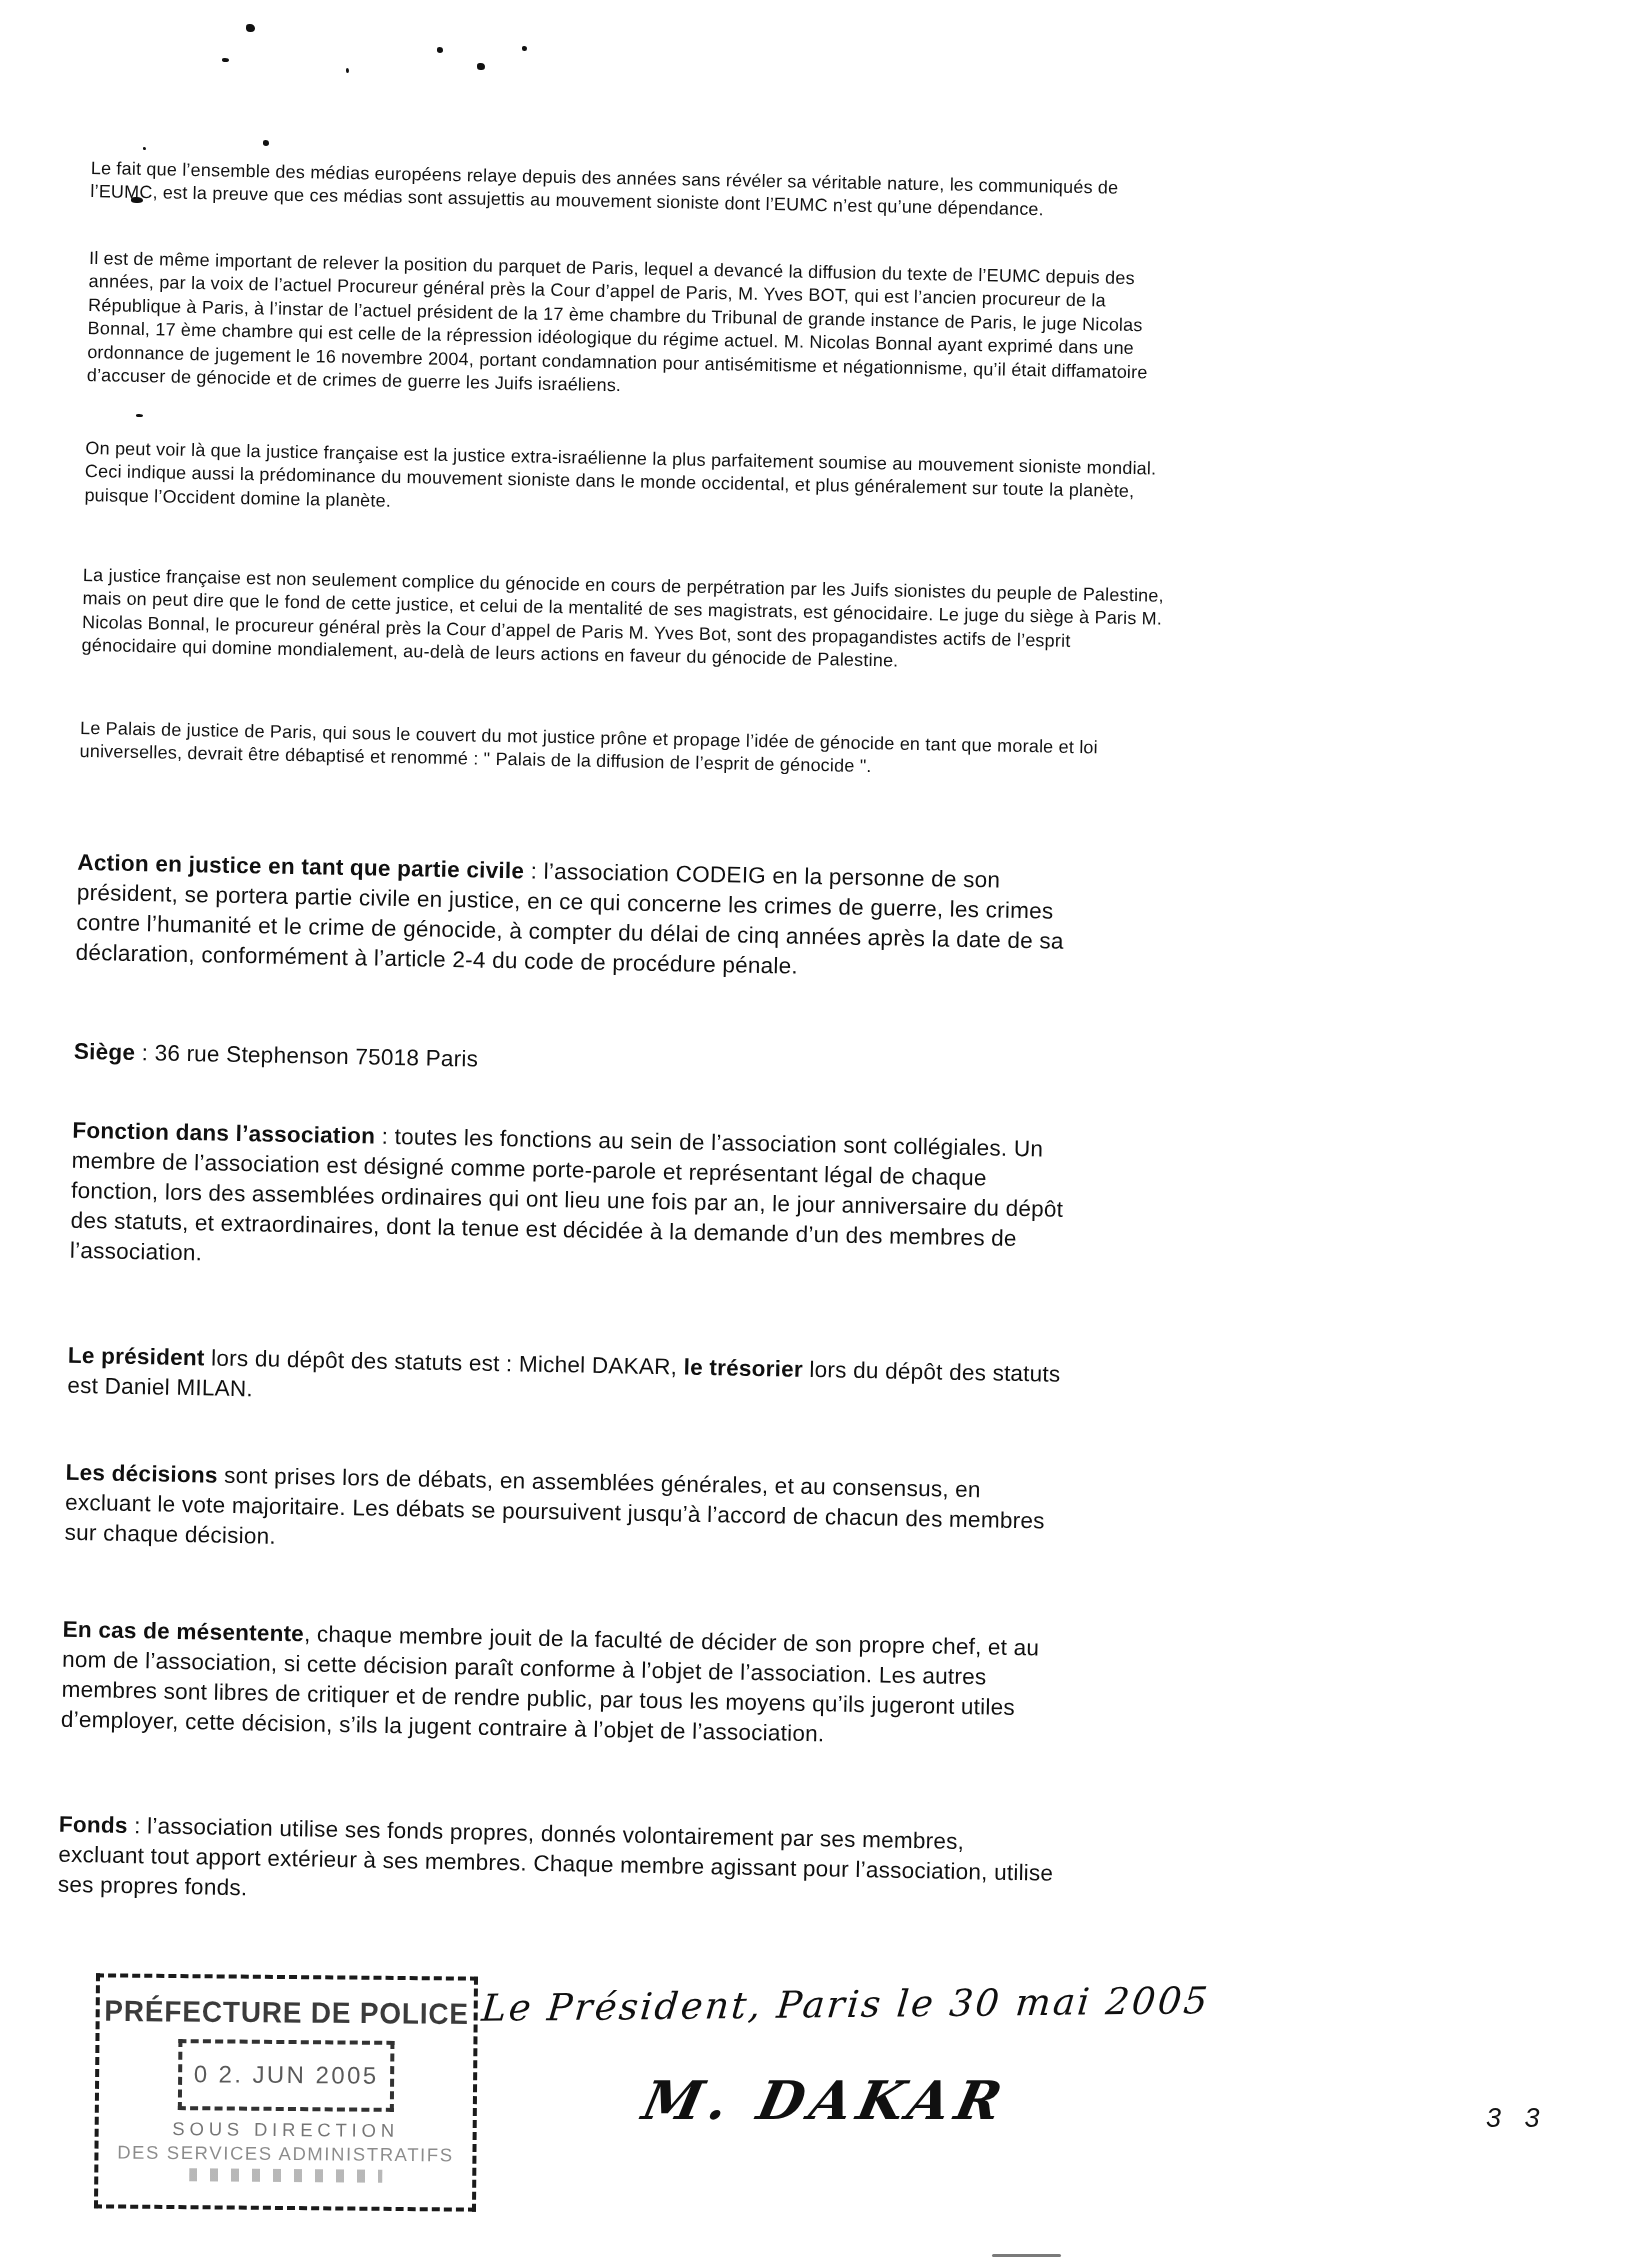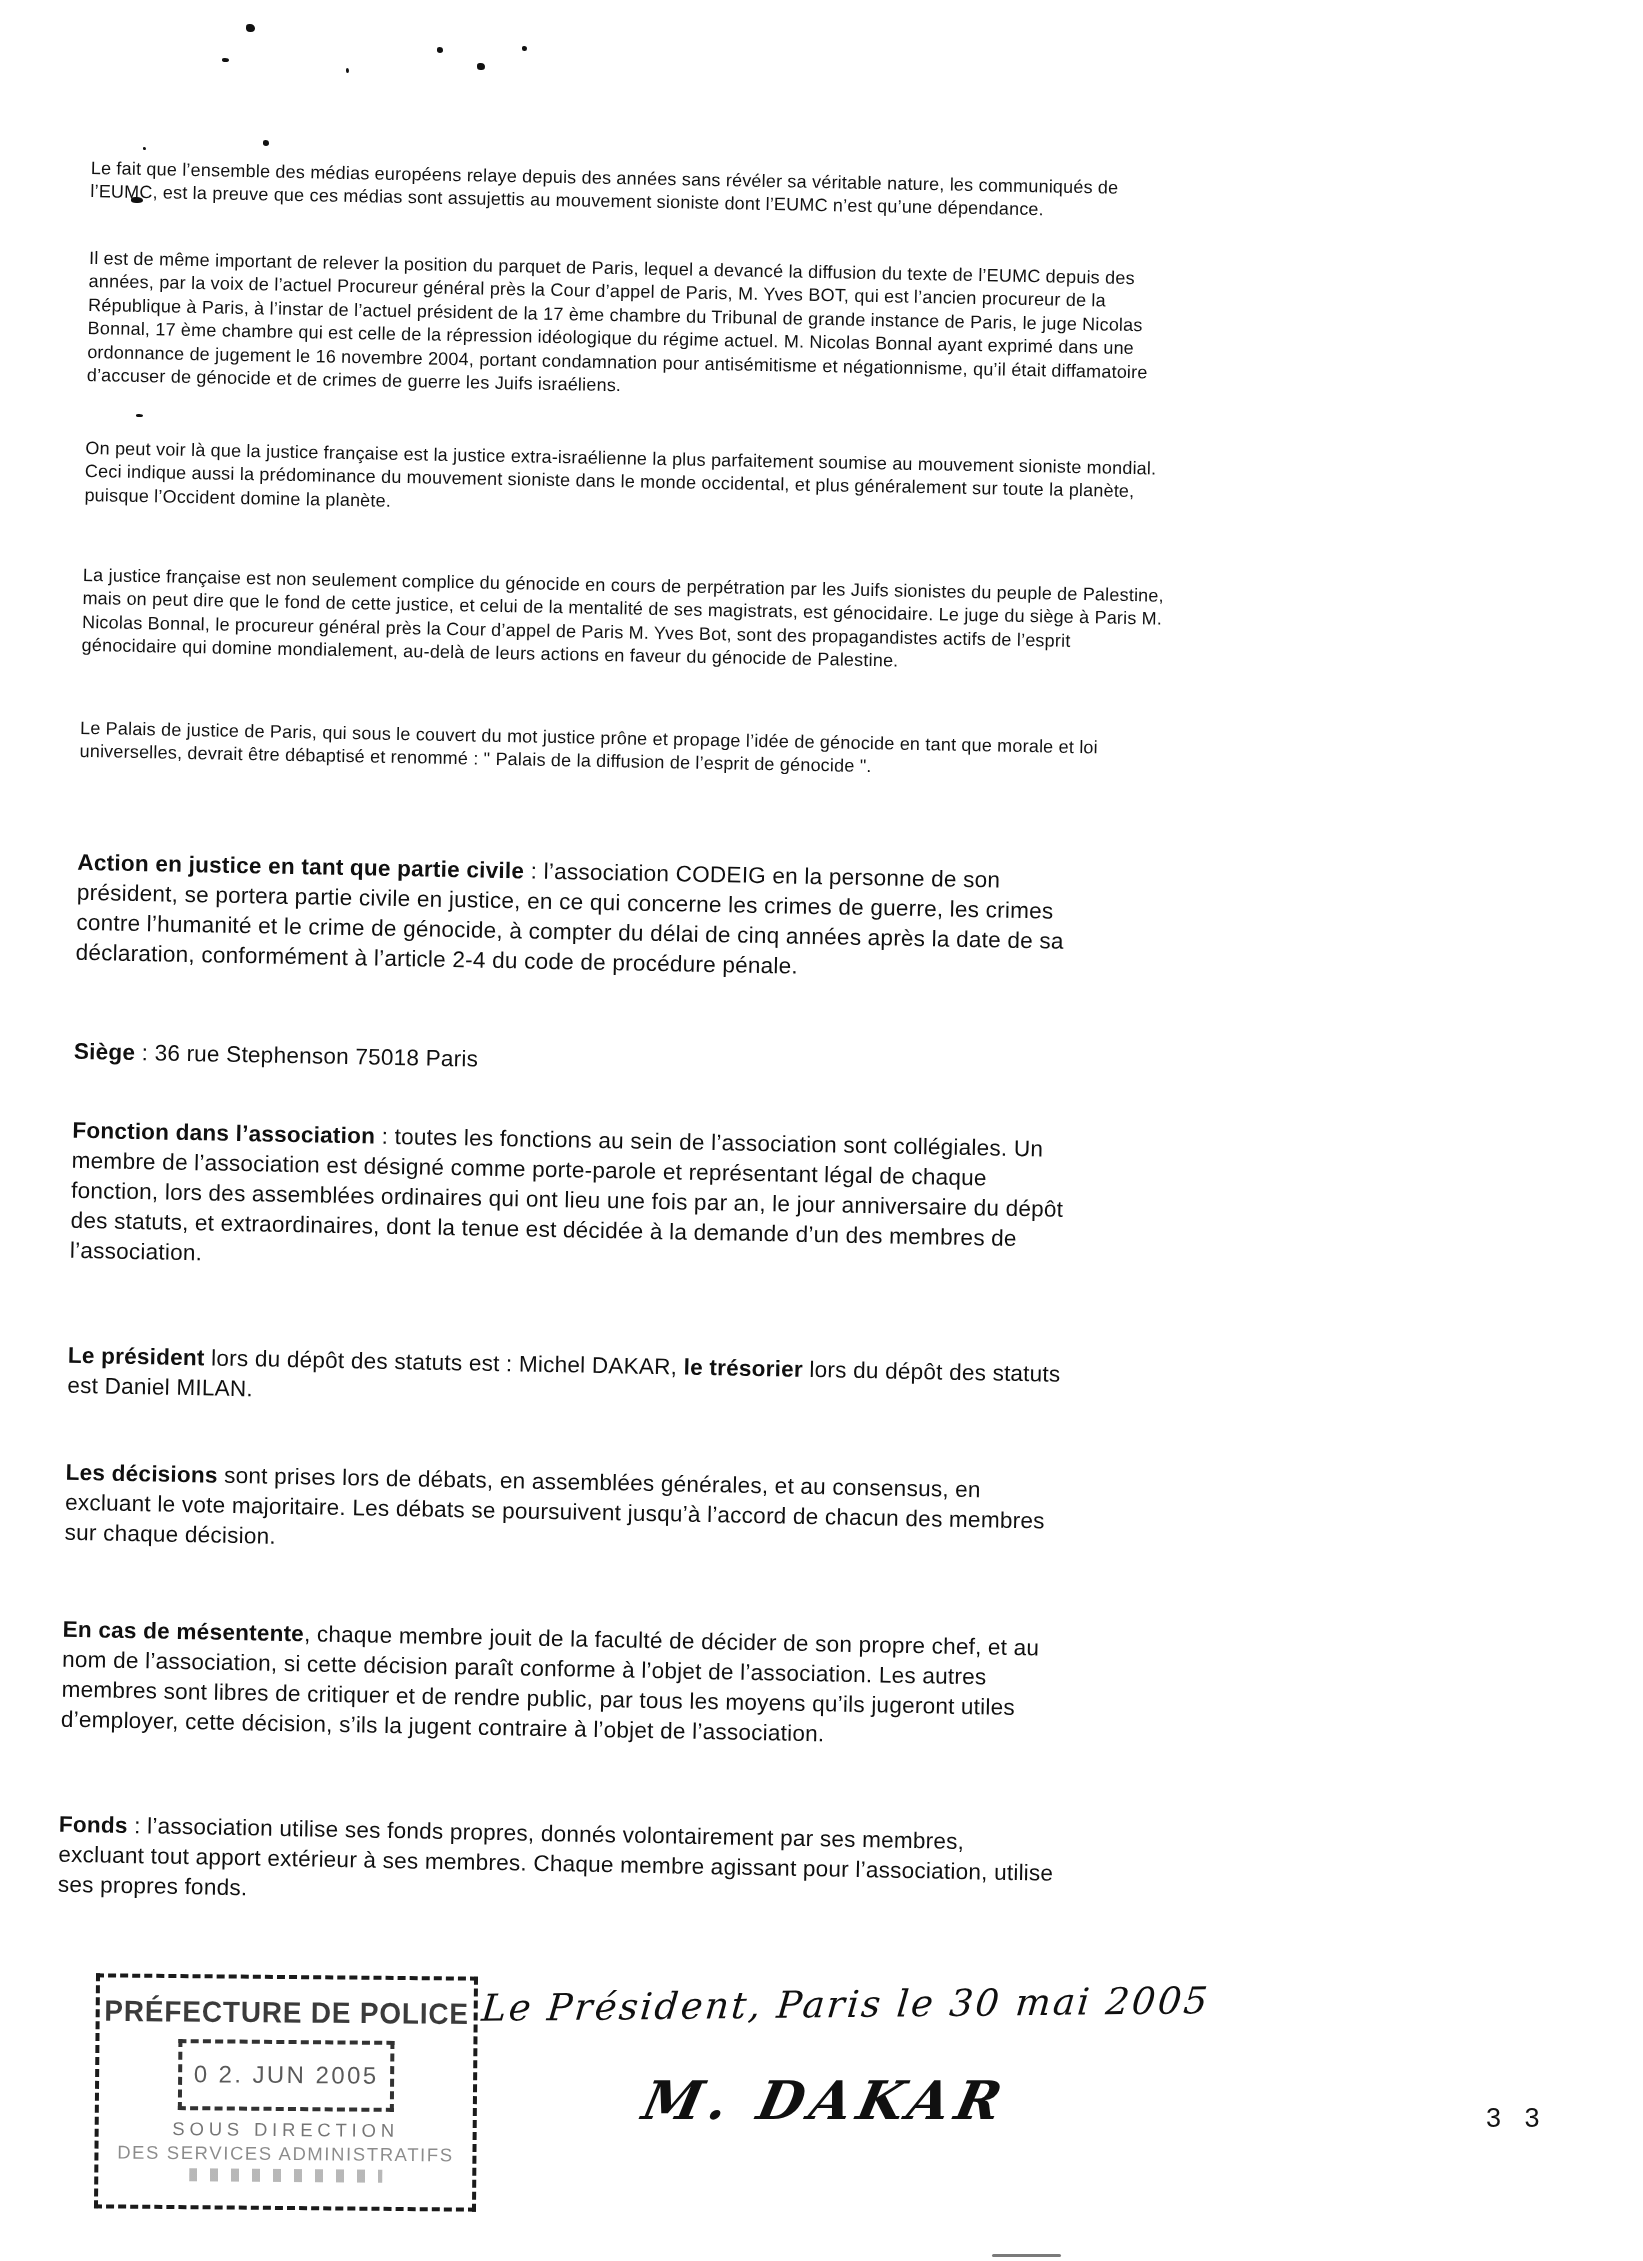--- a/index.html
+++ b/index.html
@@ -72,20 +72,21 @@
   .hand-signature{
     left:644px;top:2069px;
     font-size:53px;font-weight:bold;letter-spacing:6.4px;
     transform:skewX(-12deg);
     white-space:nowrap;
   }
   .page-number{
     position:absolute;left:1486px;top:2103px;
     font-size:27px;letter-spacing:8px;color:#141414;
     white-space:nowrap;
+    font-style:italic;
   }
   .bottom-mark{
     position:absolute;left:992px;top:2254px;width:69px;height:3.2px;
     background:#222;opacity:.6;border-radius:1.6px;
   }
 </style>
 </head>
 <body>
 
 <div class="page">

